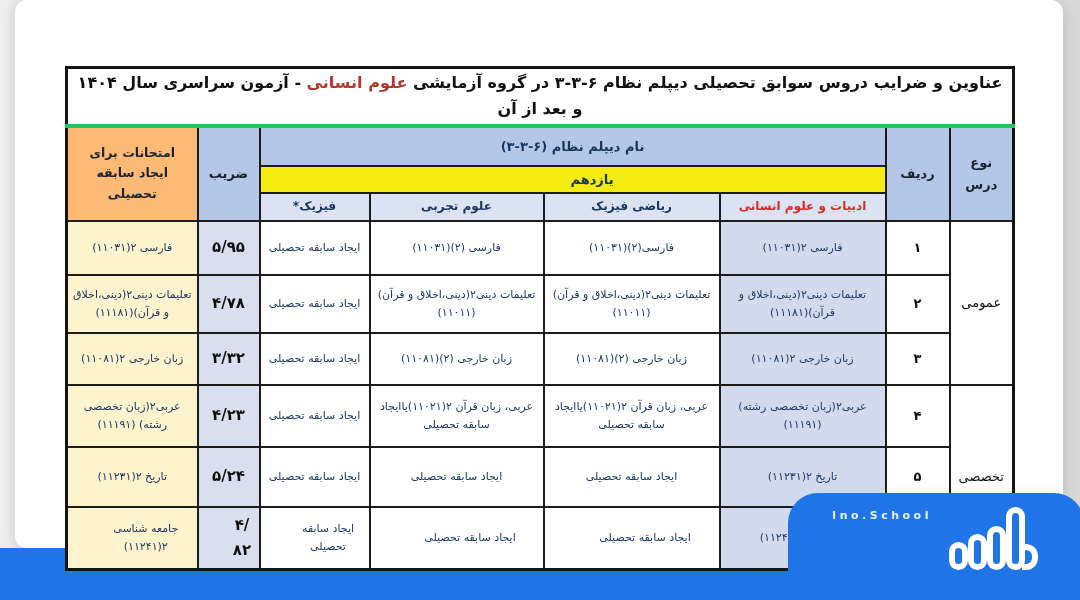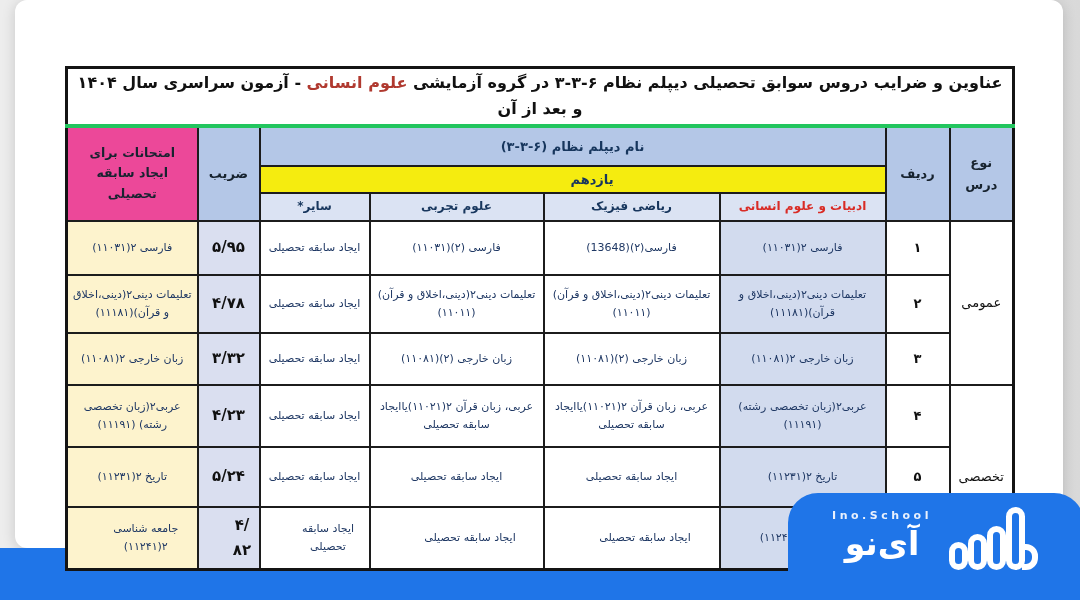--- a/index.html
+++ b/index.html
@@ -42,21 +42,21 @@
   tr.title-row td{
     background:#fff;color:#111;font-weight:bold;font-size:16px;height:38px;
     border-bottom:4px solid #22c55e;
   }
   .red-inline{color:#b0392f;}
   td.hdr{background:#b4c7e7;color:#17365d;font-weight:bold;font-size:13px;}
   td.hdr-dark{background:#b4c7e7;color:#17232f;font-weight:bold;font-size:13px;}
   td.grade{background:#f5ec0f;color:#17365d;font-weight:bold;font-size:13px;}
   td.sub{background:#dbe3f3;color:#17365d;font-weight:bold;font-size:12px;}
   td.sub-red{background:#dbe3f3;color:#d92b25;font-weight:bold;font-size:12px;}
-  td.peach{background:#ec4899;color:#17232f;font-weight:bold;font-size:12.5px;}
+  td.peach{background:#fdba74;color:#17232f;font-weight:bold;font-size:12.5px;}
   td.examcell{background:#fdf3cd;}
   td.zaribcell{background:#dadff0;color:#111;font-weight:bold;font-size:15px;}
   td.adabiatcell{background:#d2dbee;}
   td.whitecell{background:#ffffff;}
   td.groupcell{background:#ffffff;color:#111;font-weight:normal;font-size:13px;}
   td.rownum{background:#ffffff;color:#111;font-weight:bold;font-size:13px;}
   tr.hr1 td{height:35px;}
   tr.hr2 td{height:23px;padding-left:44px;}
   tr.hr3 td{height:24px;}
   tr.r1 td{height:50px;}
@@ -96,28 +96,28 @@
       <td class="hdr-dark" rowspan="3">ضریب</td>
       <td class="peach" rowspan="3">امتحانات برای ایجاد سابقه تحصیلی</td>
     </tr>
     <tr class="hr2">
       <td class="grade" colspan="4">یازدهم</td>
     </tr>
     <tr class="hr3">
       <td class="sub-red">ادبیات و علوم انسانی</td>
       <td class="sub">ریاضی فیزیک</td>
       <td class="sub">علوم تجربی</td>
-      <td class="sub">سایر*</td>
+      <td class="sub">فیزیک*</td>
     </tr>
 
     <tr class="r1">
       <td class="groupcell" rowspan="3">عمومی</td>
       <td class="rownum">۱</td>
       <td class="adabiatcell">فارسی ۲(۱۱۰۳۱)</td>
-      <td class="whitecell">فارسی(۲)(13648)</td>
+      <td class="whitecell">فارسی(۲)(۱۱۰۳۱)</td>
       <td class="whitecell">فارسی (۲)(۱۱۰۳۱)</td>
       <td class="whitecell">ایجاد سابقه تحصیلی</td>
       <td class="zaribcell">۵/۹۵</td>
       <td class="examcell">فارسی ۲(۱۱۰۳۱)</td>
     </tr>
     <tr class="r2">
       <td class="rownum">۲</td>
       <td class="adabiatcell">تعلیمات دینی۲(دینی،اخلاق و قرآن)(۱۱۱۸۱)</td>
       <td class="whitecell">تعلیمات دینی۲(دینی،اخلاق و قرآن)(۱۱۰۱۱)</td>
       <td class="whitecell">تعلیمات دینی۲(دینی،اخلاق و قرآن)(۱۱۰۱۱)</td>
@@ -164,21 +164,20 @@
     </tr>
   </tbody>
     </table>
 </div>
 
 <div class="bottom-bar"></div>
 
 <div class="logo-box">
   <div class="logo-text">
     <span class="brand-en">Ino.School</span>
-    <span class="brand-fa">آی‌نو</span>
   </div>
   <div class="logo-mark">
     <svg width="92" height="64" viewBox="0 0 92 64" fill="none" xmlns="http://www.w3.org/2000/svg">
       <rect x="4" y="38" width="13" height="22" rx="6.5" stroke="#ffffff" stroke-width="6"></rect>
       <rect x="23" y="30" width="13" height="30" rx="6.5" stroke="#ffffff" stroke-width="6"></rect>
       <rect x="42" y="22" width="13" height="38" rx="6.5" stroke="#ffffff" stroke-width="6"></rect>
       <rect x="61" y="3" width="13" height="57" rx="6.5" stroke="#ffffff" stroke-width="6"></rect>
       <path d="M74 60 h4 a9 9 0 0 0 9 -9 v-2 a9 9 0 0 0 -9 -9 h-4" stroke="#ffffff" stroke-width="6"></path>
     </svg>
   </div>

